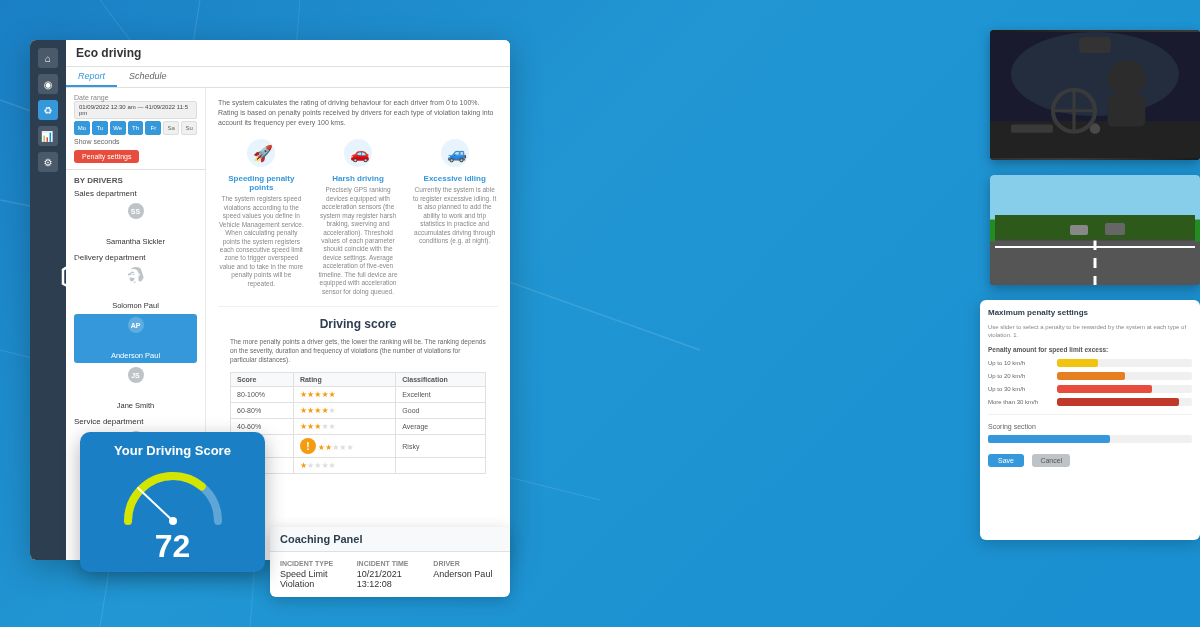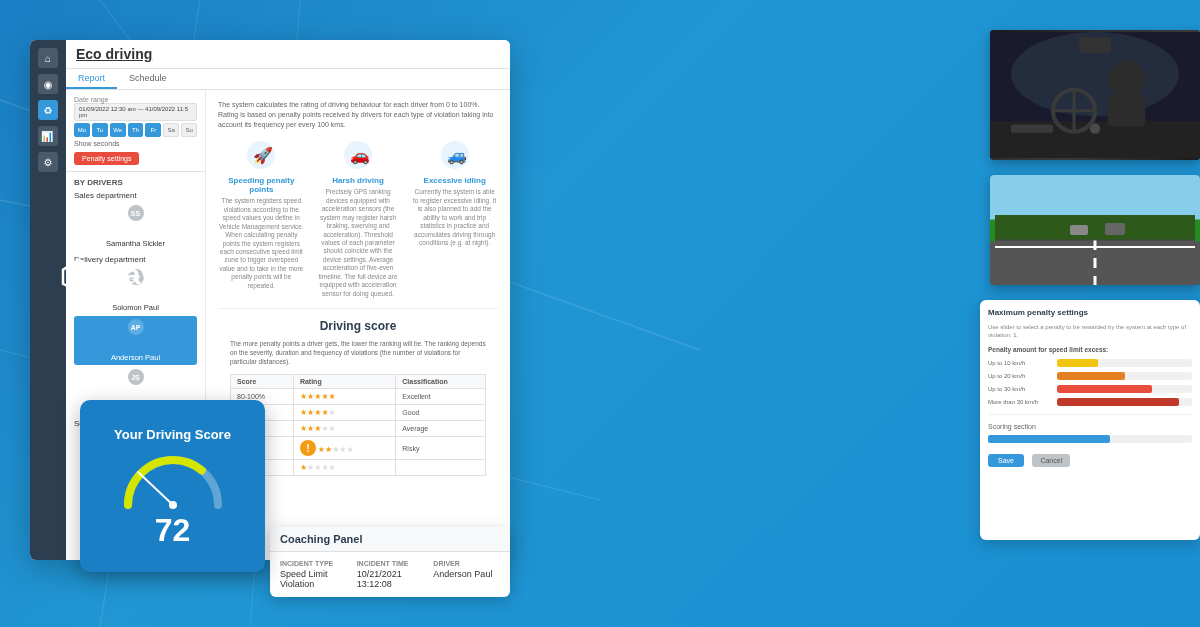--- a/index.html
+++ b/index.html
@@ -113,39 +113,39 @@
       top: 0;
       right: 0;
       bottom: 0;
       background: #f5f6fa;
     }
 
     .dash-header {
       background: #fff;
       padding: 6px 10px;
       border-bottom: 1px solid #e0e0e0;
-      font-size: 14px;
+      font-size: 12px;
       font-weight: 600;
       color: #333;
-      text-decoration: underline;
     }
 
     .dash-tabs {
       display: flex;
       gap: 0;
       background: #fff;
       border-bottom: 1px solid #e0e0e0;
     }
 
     .dash-tab {
       padding: 4px 12px;
       font-size: 9px;
       color: #666;
       border-bottom: 2px solid transparent;
       cursor: pointer;
+      font-style: italic;
     }
 
     .dash-tab.active {
       color: #3498db;
       border-bottom-color: #3498db;
     }
 
     .dash-filters {
       background: #fff;
       padding: 6px 8px;
@@ -363,21 +363,21 @@
       color: #f39c12;
       font-size: 8px;
     }
 
     
     .score-gauge-card {
       position: absolute;
       left: 80px;
       bottom: 55px;
       width: 185px;
-      height: 172px;
+      height: 140px;
       background: #1a7fc4;
       border-radius: 10px;
       box-shadow: 0 6px 20px rgba(0,0,0,0.3);
       z-index: 15;
       display: flex;
       flex-direction: column;
       align-items: center;
       justify-content: center;
       padding: 12px;
     }

